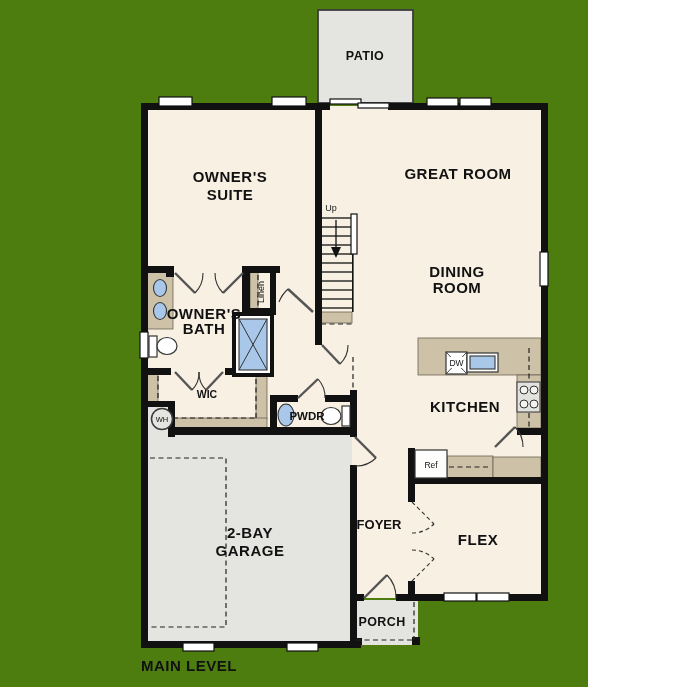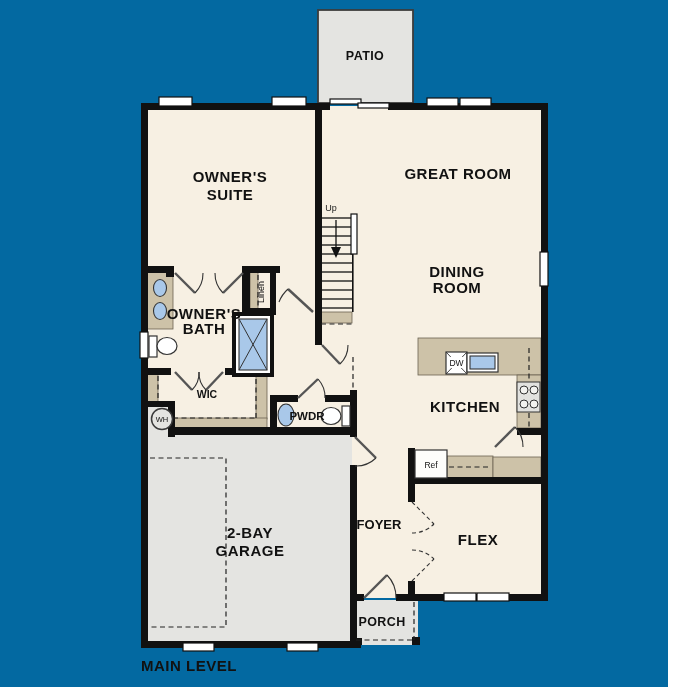--- a/index.html
+++ b/index.html
@@ -1,16 +1,16 @@
 <!DOCTYPE html>
 <html><head>
 <meta charset="utf-8">
 <style>
   html,body{margin:0;padding:0;background:#ffffff;}
-  .stage{position:relative;width:668px;height:687px;background:#0369a1;overflow:hidden;
+  .stage{position:relative;width:588px;height:687px;background:#4d7c0f;overflow:hidden;
          font-family:"Liberation Sans", sans-serif;}
   svg{display:block}
   text{fill:#111;font-family:"Liberation Sans", sans-serif;}
   .room-lbl{font-weight:bold;font-size:15px;letter-spacing:.5px;}
   .room-lbl-sm{font-weight:bold;font-size:12.5px;letter-spacing:.4px;}
   .anno{font-size:9px;fill:#222;}
   .wall{fill:#111;}
   .win{fill:#ffffff;stroke:#111;stroke-width:1.2;}
   .tan{fill:#cdc2a8;stroke:#6b6352;stroke-width:.8;}
   .blue{fill:#a9c8e9;stroke:#333;stroke-width:1.1;}

